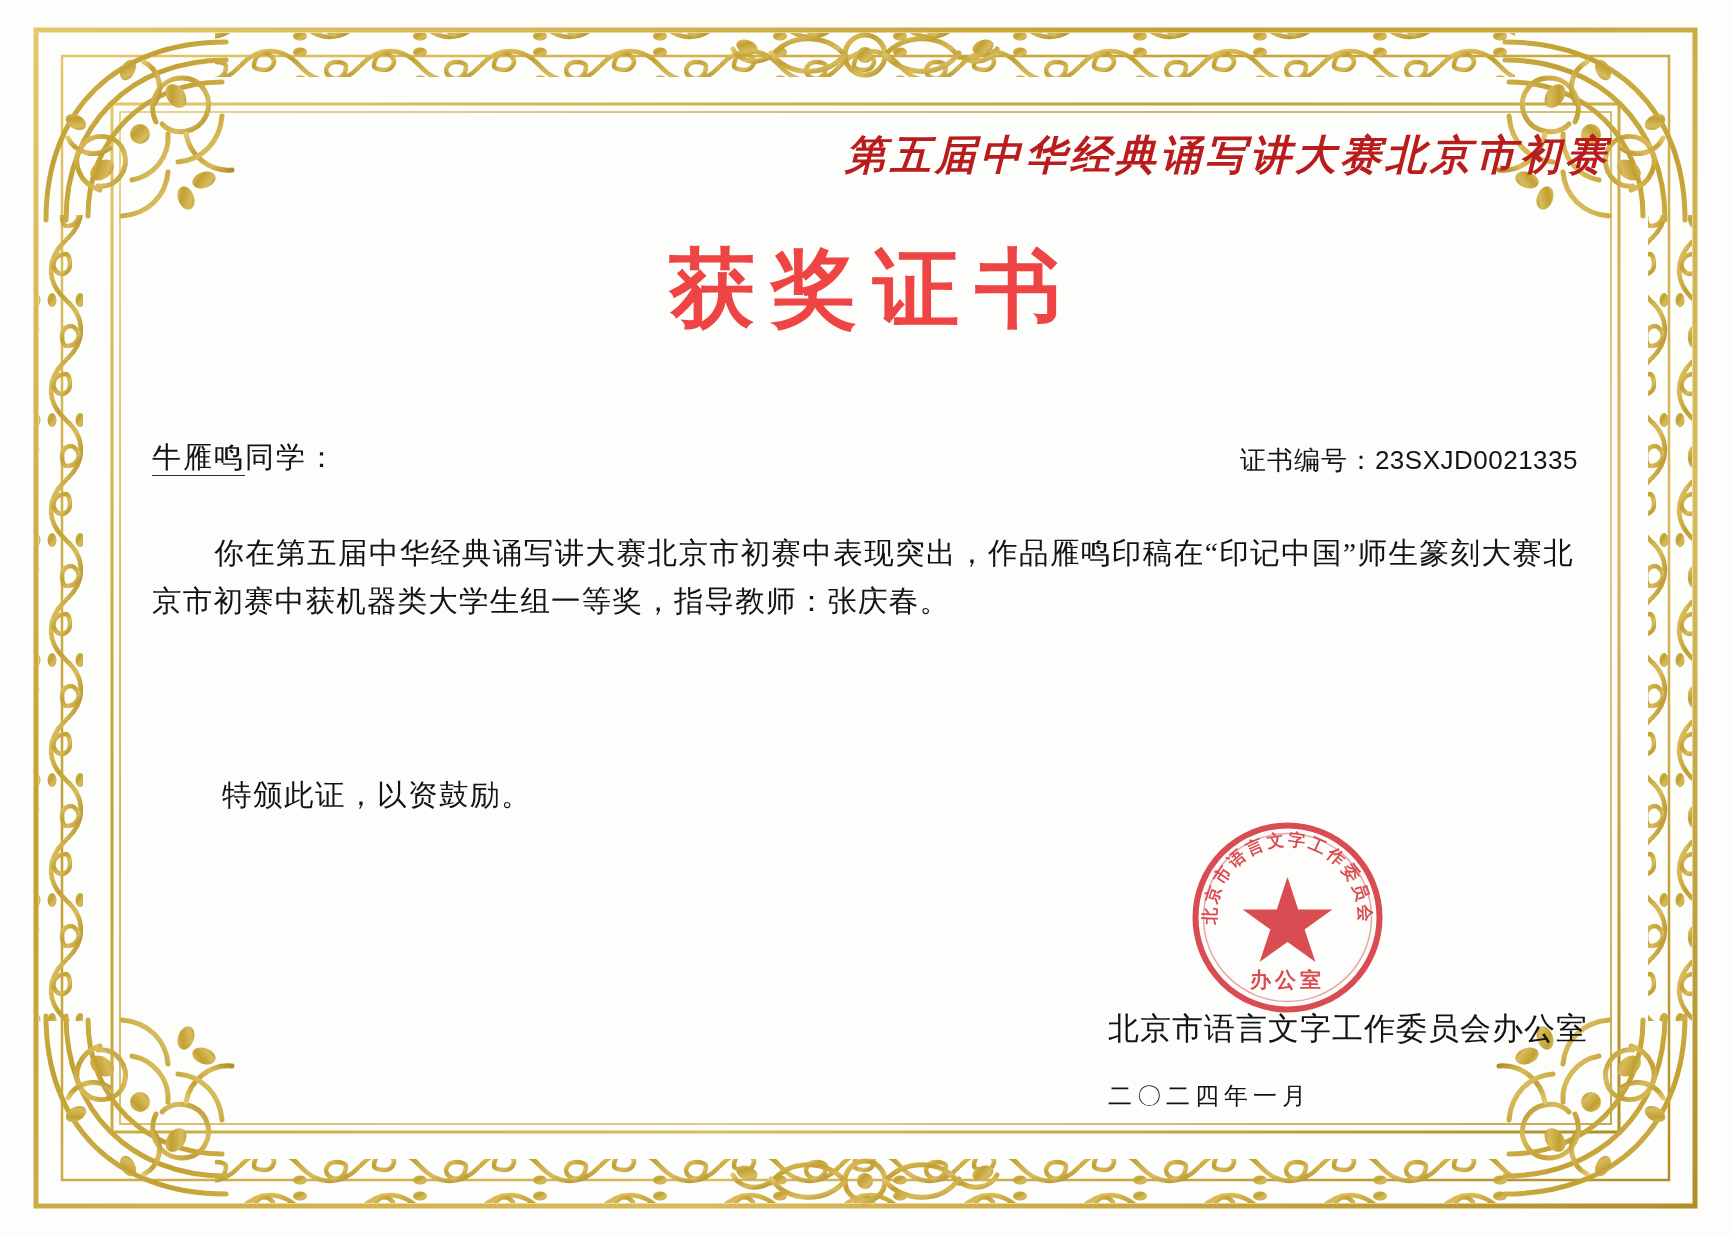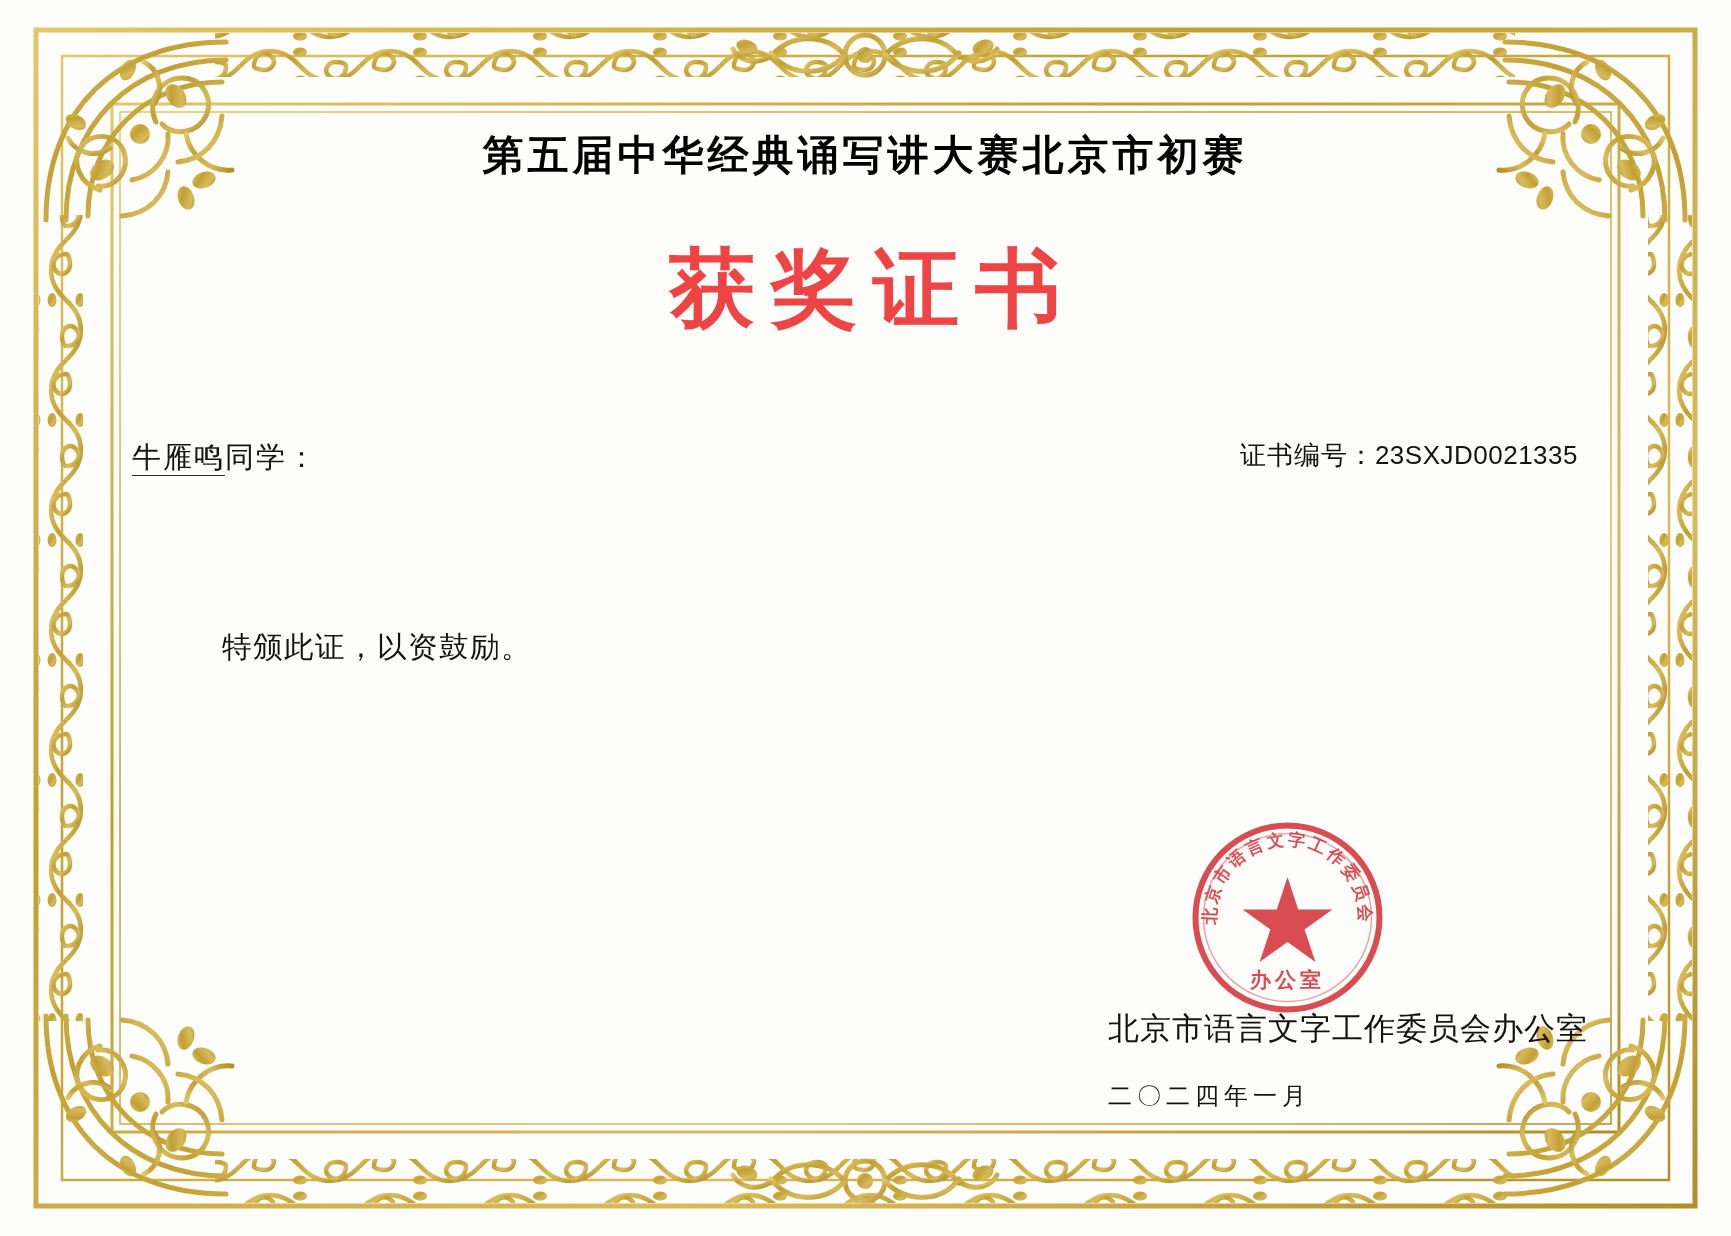--- a/index.html
+++ b/index.html
@@ -40,46 +40,47 @@
   
   .content {
     position: absolute;
     left: 120px;
     top: 80px;
     width: 1490px;
     height: 1080px;
   }
 
   .heading {
-    text-align: center;
+    text-align: right;
     font-size: 41px;
     letter-spacing: 4px;
-    color: #000000;
+    color: #b91c1c;
     font-weight: 700;
     margin-top: 48px;
     font-family: "Liberation Serif", "DejaVu Serif", serif;
+    font-style: italic;
   }
 
   .main-title {
     text-align: center;
     font-size: 86px;
     font-weight: 700;
     color: #ef4444;
     letter-spacing: 16px;
     margin-top: 48px;
     text-indent: 16px;
     font-family: "Liberation Serif", "DejaVu Serif", serif;
   }
 
   .row-recipient {
     display: flex;
-    align-items: flex-start;
+    align-items: flex-end;
     justify-content: space-between;
     margin-top: 90px;
-    padding: 0 32px 0 12px;
+    padding: 0 32px 0 32px;
   }
   .recipient {
     font-size: 29px;
     letter-spacing: 2px;
     color: #141414;
   }
   .recipient .name {
     border-bottom: 1.5px solid #2b2b2b;
     padding-bottom: 2px;
   }
@@ -255,20 +256,21 @@
 
     <div class="row-recipient">
       <div class="recipient">
         <span class="name">牛雁鸣</span><span>同学：</span>
       </div>
       <div class="cert-no">
         <span>证书编号：</span><span class="num">23SXJD0021335</span>
       </div>
     </div>
 
+    <div class="body-text"><span class="indent"></span><span>你在第五届中华经典诵写讲大赛北京市初赛中表现突出，作品雁鸣印稿在“印记中国”师生篆刻大赛北京市初赛中获机器类大学生组一等奖，指导教师：张庆春。</span></div>
 
     <div class="closing">特颁此证，以资鼓励。</div>
 
     <div class="sign-block">
       <div class="issuer">北京市语言文字工作委员会办公室</div>
       <div class="date">二〇二四年一月</div>
     </div>
 
   </div>
 

